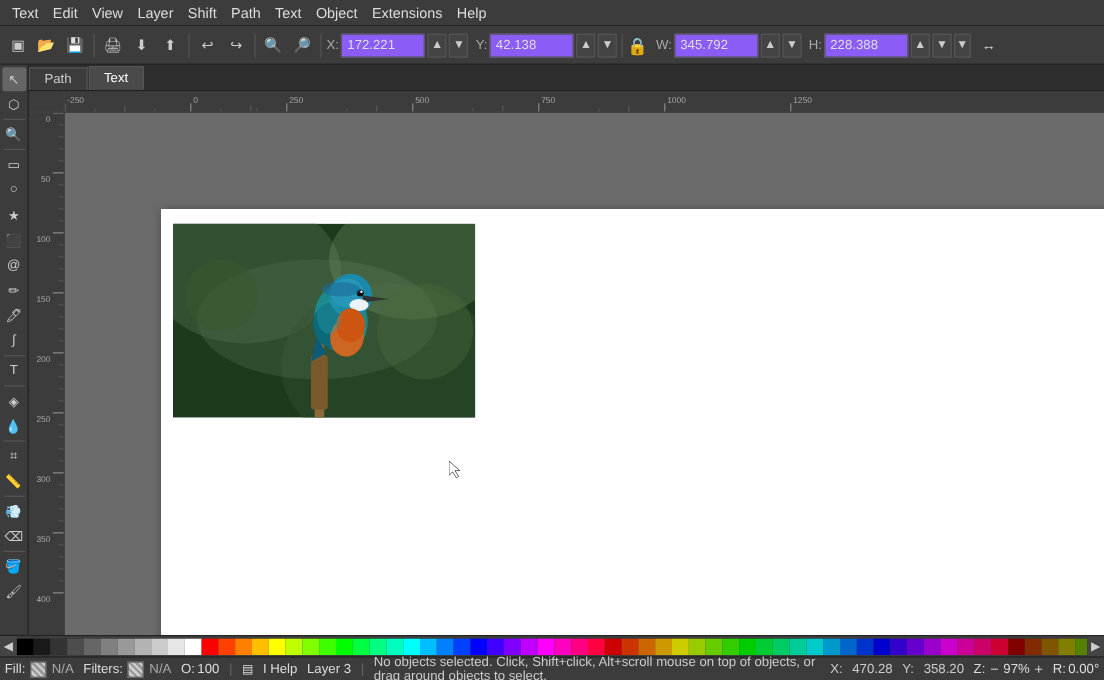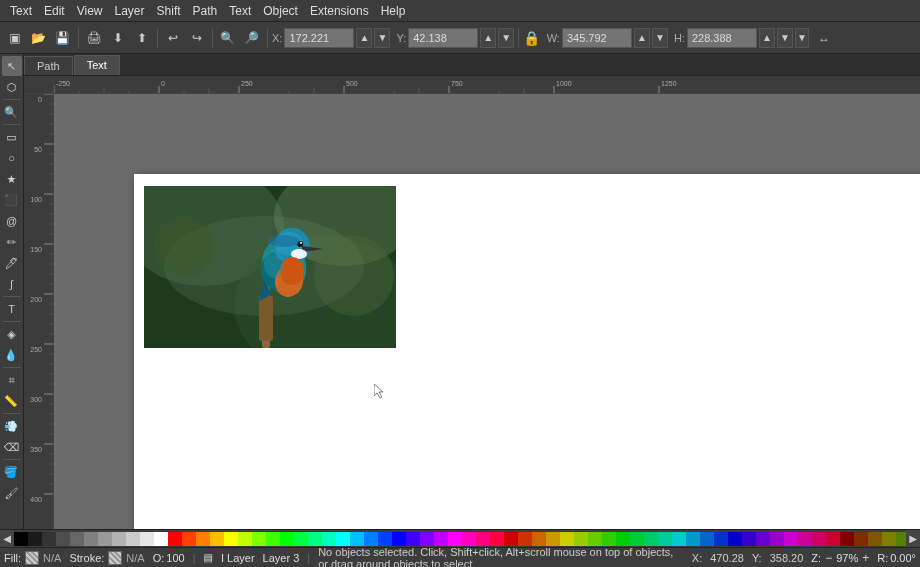--- a/index.html
+++ b/index.html
@@ -8,21 +8,21 @@
     
     .menu-bar { display: flex; align-items: center; background: #3c3c3c; height: 22px; padding: 0 4px; border-bottom: 1px solid #222; flex-shrink: 0; }
     .menu-item { padding: 2px 6px; cursor: pointer; font-size: 12px; color: #ddd; }
 
     
     .toolbar { display: flex; align-items: center; background: #3c3c3c; height: 32px; padding: 0 4px; border-bottom: 1px solid #222; flex-shrink: 0; gap: 2px; }
     .toolbar-btn { width: 22px; height: 22px; background: transparent; border: none; cursor: pointer; display: flex; align-items: center; justify-content: center; color: #ccc; font-size: 12px; border-radius: 2px; }
     .toolbar-separator { width: 1px; height: 20px; background: #555; margin: 0 2px; }
     .coord-group { display: flex; align-items: center; gap: 2px; }
     .coord-label { color: #aaa; font-size: 11px; }
-    .coord-input { background: #737373; border: 1px solid #555; color: #ddd; height: 20px; width: 80px; padding: 0 4px; font-size: 11px; }
+    .coord-input { background: #8b5cf6; border: 1px solid #555; color: #ddd; height: 20px; width: 80px; padding: 0 4px; font-size: 11px; }
     .coord-btn { width: 16px; height: 20px; background: #444; border: 1px solid #555; color: #ccc; cursor: pointer; font-size: 10px; display: flex; align-items: center; justify-content: center; }
 
     
     .main-area { display: flex; flex: 1; overflow: hidden; }
 
     
     .toolbox { width: 24px; background: #3c3c3c; border-right: 1px solid #222; display: flex; flex-direction: column; align-items: center; padding: 2px 0; gap: 1px; flex-shrink: 0; overflow: hidden; }
     .tool-btn { width: 20px; height: 20px; background: transparent; border: none; cursor: pointer; display: flex; align-items: center; justify-content: center; color: #ccc; font-size: 11px; border-radius: 2px; flex-shrink: 0; }
     .tool-btn.active { background: #666; }
     .tool-separator { width: 18px; height: 1px; background: #555; margin: 1px 0; }
@@ -405,31 +405,31 @@
     <button class="palette-arrow">▶</button>
   </div>
 
   <div class="status-bar">
     <div class="status-fill">
       <span>Fill:</span>
       <div class="color-box" style="background: repeating-linear-gradient(45deg, #999 0px, #999 2px, #ccc 2px, #ccc 4px);"></div>
       <span style="color:#aaa;">N/A</span>
     </div>
     <div class="status-fill">
-      <span>Stroke:</span>
+      <span>Filters:</span>
       <div class="color-box" style="background: repeating-linear-gradient(45deg, #999 0px, #999 2px, #ccc 2px, #ccc 4px);"></div>
       <span style="color:#aaa;">N/A</span>
     </div>
     <div style="display:flex;align-items:center;gap:2px;">
       <span>O:</span>
       <span>100</span>
     </div>
     <span style="color:#666;">|</span>
     <span style="font-size:10px;">▤</span>
-    <span style="cursor:pointer;">I Layer</span>
+    <span style="cursor:pointer;">I Help</span>
     <span style="cursor:pointer;">Layer 3</span>
     <span style="color:#666;">|</span>
     <span class="status-msg">No objects selected. Click, Shift+click, Alt+scroll mouse on top of objects, or drag around objects to select.</span>
     <div class="status-coords">
       <span>X:</span>
       <span>470.28</span>
       <span>Y:</span>
       <span>358.20</span>
     </div>
     <div class="status-zoom">

